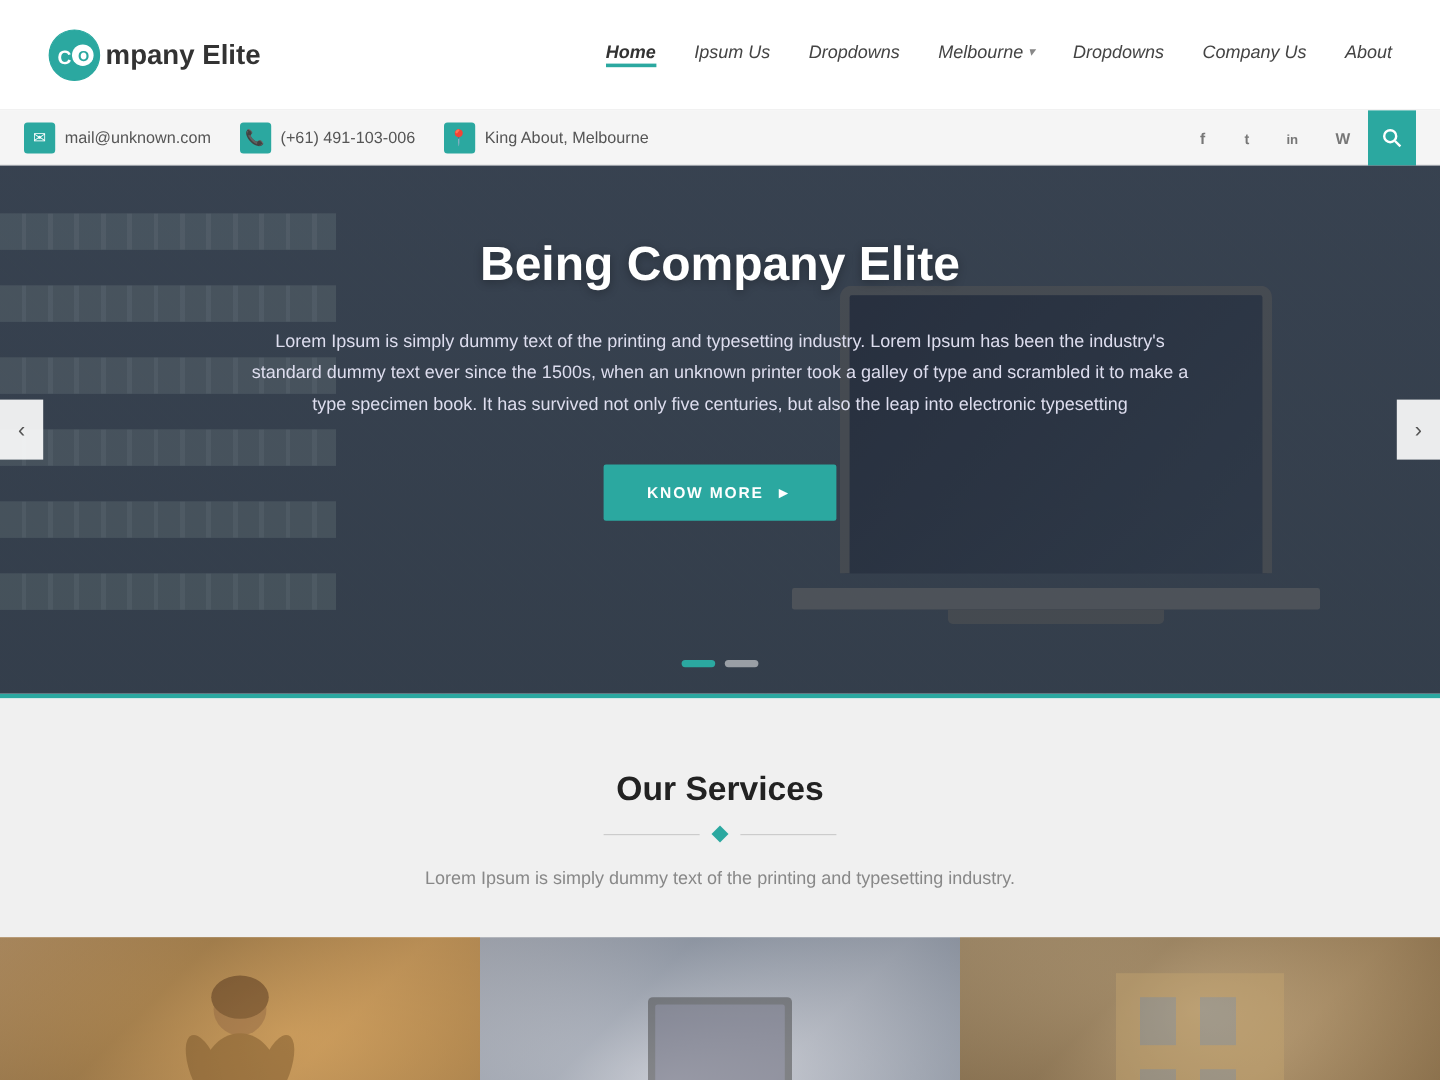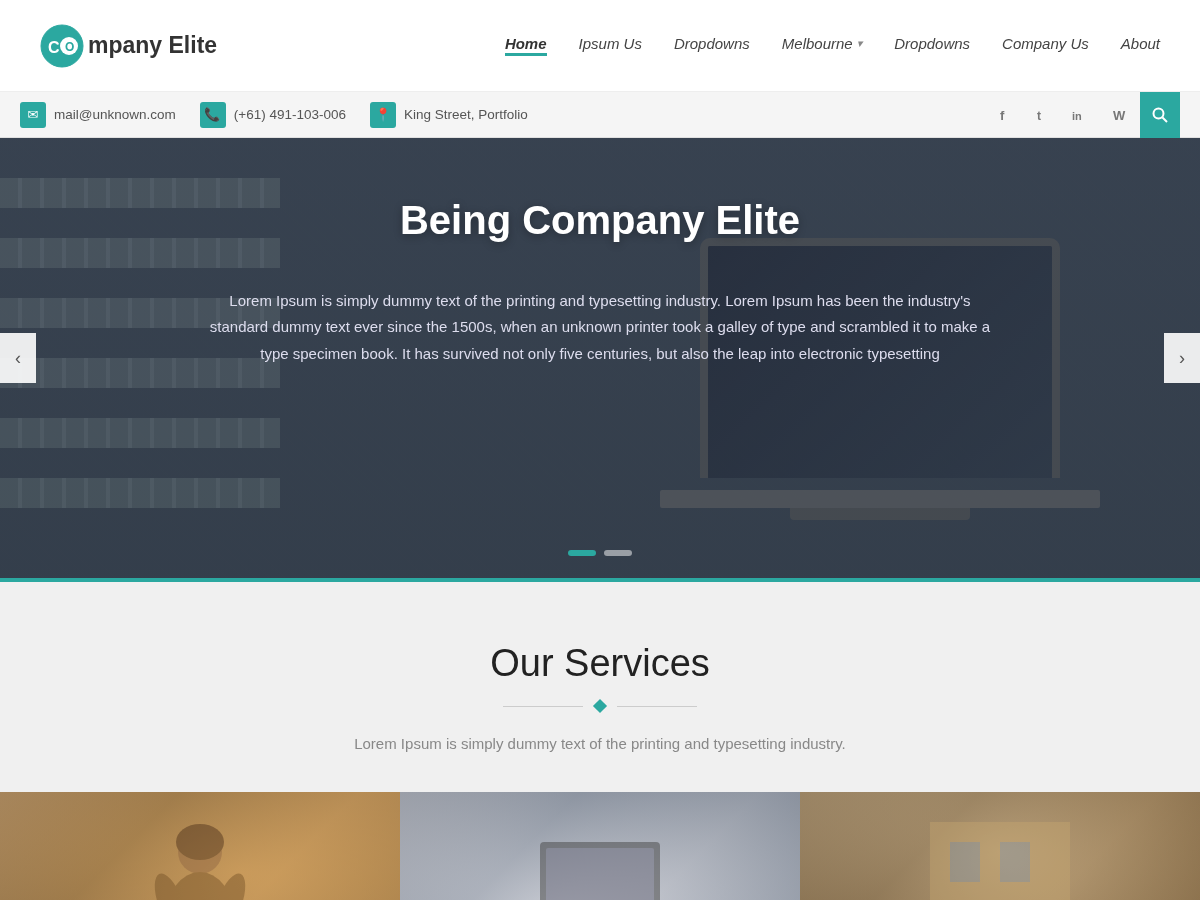--- a/index.html
+++ b/index.html
@@ -213,21 +213,21 @@
     .hero-content {
       position: relative;
       z-index: 10;
       text-align: center;
       padding: 60px 200px 0;
     }
     .hero-title {
       font-size: 40px;
       font-weight: 700;
       color: #fff;
-      margin-bottom: 45px;
+      margin-bottom: 29px;
       text-shadow: 0 2px 8px rgba(0,0,0,0.3);
     }
     .hero-desc {
       font-size: 15px;
       color: #dde;
       line-height: 1.75;
       margin-bottom: 36px;
       max-width: 820px;
       margin-left: auto;
       margin-right: auto;
@@ -296,22 +296,22 @@
       width: 100%;
     }
 
     
     .services-section {
       background: #f0f0f0;
       padding: 60px 0 0;
       text-align: center;
     }
     .services-title {
-      font-size: 38px;
-      font-weight: 400;
+      font-size: 28px;
+      font-weight: 700;
       color: #222;
       margin-bottom: 16px;
       text-align: center;
     }
     .services-divider {
       display: flex;
       align-items: center;
       justify-content: center;
       gap: 12px;
       margin-bottom: 24px;
@@ -413,21 +413,21 @@
     <div class="info-item">
       <div class="info-icon">✉</div>
       <span>mail@unknown.com</span>
     </div>
     <div class="info-item">
       <div class="info-icon">📞</div>
       <span>(+61) 491-103-006</span>
     </div>
     <div class="info-item">
       <div class="info-icon">📍</div>
-      <span>King Street, Portfolio</span>
+      <span>King About, Melbourne</span>
     </div>
   </div>
   <div class="info-right">
     <button class="social-btn">
       <svg width="14" height="14" viewBox="0 0 14 14">
           <text x="2" y="12" font-family="Arial" font-size="13" font-weight="700" fill="#777">f</text>
         </svg>
     </button>
     <button class="social-btn">
       <svg width="14" height="14" viewBox="0 0 14 14">
@@ -467,20 +467,24 @@
   </div>
 
   <div class="laptop-visual">
     <div class="laptop-screen"></div>
     <div class="laptop-base"></div>
   </div>
 
   <div class="hero-content">
     <h1 class="hero-title">Being Company Elite</h1>
     <p class="hero-desc">Lorem Ipsum is simply dummy text of the printing and typesetting industry. Lorem Ipsum has been the industry's standard dummy text ever since the 1500s, when an unknown printer took a galley of type and scrambled it to make a type specimen book. It has survived not only five centuries, but also the leap into electronic typesetting</p>
+    <button class="hero-btn">
+      <span>KNOW MORE</span>
+      <span>►</span>
+    </button>
   </div>
 
   <button class="slider-prev">‹</button>
   <button class="slider-next">›</button>
 
   <div class="slider-dots">
     <div class="slider-dot active"></div>
     <div class="slider-dot"></div>
   </div>
 </div>

